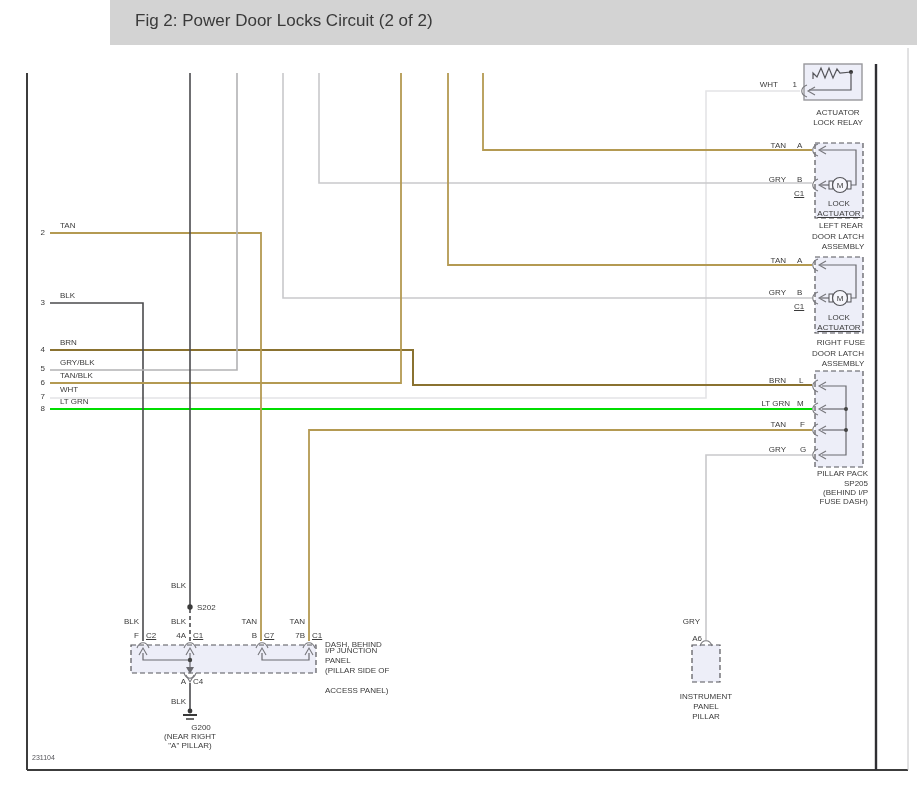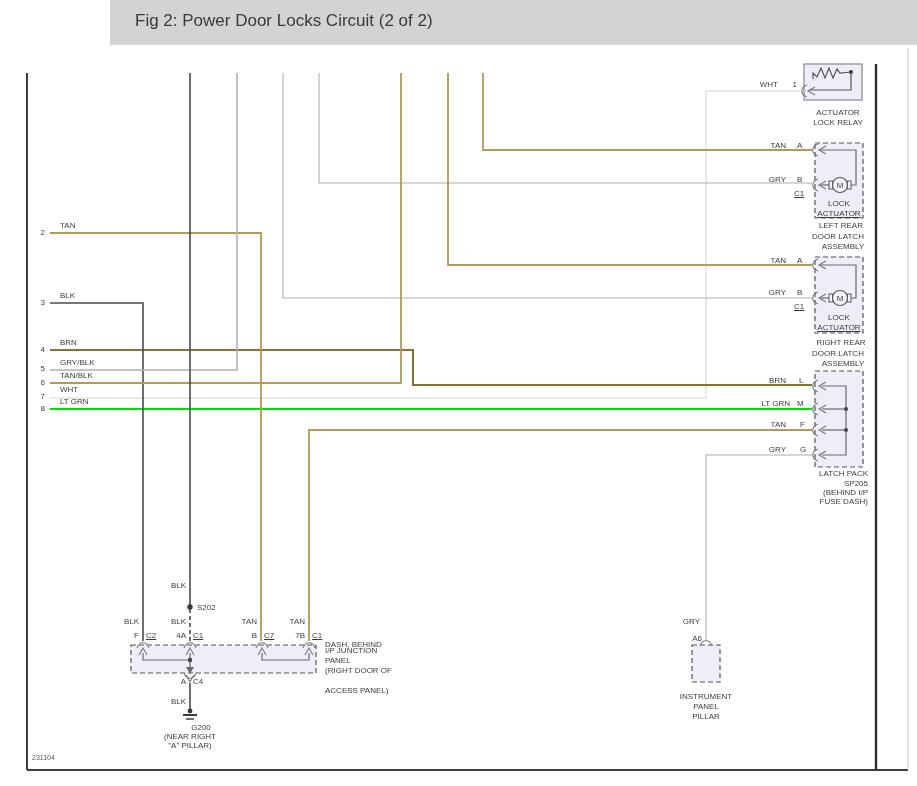--- a/index.html
+++ b/index.html
@@ -158,33 +158,33 @@
   <div class="lbl c" style="left:843px;top:242px">ASSEMBLY</div>
 
   <div class="lbl r" style="left:786px;top:256px">TAN</div>
   <div class="lbl" style="left:797px;top:256px">A</div>
   <div class="lbl r" style="left:786px;top:288px">GRY</div>
   <div class="lbl" style="left:797px;top:288px">B</div>
   <div class="lbl u" style="left:794px;top:302px">C1</div>
   <div class="lbl c" style="left:840px;top:294px">M</div>
   <div class="lbl c" style="left:839px;top:313px">LOCK</div>
   <div class="lbl c u" style="left:839px;top:323px">ACTUATOR</div>
-  <div class="lbl c" style="left:841px;top:338px">RIGHT REAR</div>
+  <div class="lbl c" style="left:841px;top:338px">RIGHT FUSE</div>
   <div class="lbl c" style="left:838px;top:349px">DOOR LATCH</div>
   <div class="lbl c" style="left:843px;top:359px">ASSEMBLY</div>
 
   <div class="lbl r" style="left:786px;top:376px">BRN</div>
   <div class="lbl" style="left:799px;top:376px">L</div>
   <div class="lbl r" style="left:790px;top:399px">LT GRN</div>
   <div class="lbl" style="left:797px;top:399px">M</div>
   <div class="lbl r" style="left:786px;top:420px">TAN</div>
   <div class="lbl" style="left:800px;top:420px">F</div>
   <div class="lbl r" style="left:786px;top:445px">GRY</div>
   <div class="lbl" style="left:800px;top:445px">G</div>
-  <div class="lbl r" style="left:868px;top:469px">LATCH PACK</div>
+  <div class="lbl r" style="left:868px;top:469px">PILLAR PACK</div>
   <div class="lbl r" style="left:868px;top:479px">SP205</div>
   <div class="lbl r" style="left:868px;top:488px">(BEHIND I/P</div>
   <div class="lbl r" style="left:868px;top:497px">FUSE DASH)</div>
 
   <div class="lbl r" style="left:186px;top:581px">BLK</div>
   <div class="lbl" style="left:197px;top:603px">S202</div>
 
   <div class="lbl r" style="left:139px;top:617px">BLK</div>
   <div class="lbl r" style="left:186px;top:617px">BLK</div>
   <div class="lbl r" style="left:257px;top:617px">TAN</div>
@@ -194,21 +194,21 @@
   <div class="lbl r" style="left:186px;top:631px">4A</div>
   <div class="lbl u" style="left:193px;top:631px">C1</div>
   <div class="lbl r" style="left:257px;top:631px">B</div>
   <div class="lbl u" style="left:264px;top:631px">C7</div>
   <div class="lbl r" style="left:305px;top:631px">7B</div>
   <div class="lbl u" style="left:312px;top:631px">C1</div>
   <div class="lbl r" style="left:186px;top:677px">A</div>
   <div class="lbl" style="left:193px;top:677px">C4</div>
   <div class="lbl" style="left:325px;top:646px">I/P JUNCTION</div>
   <div class="lbl" style="left:325px;top:656px">PANEL</div>
-  <div class="lbl" style="left:325px;top:666px">(RIGHT DOOR OF</div>
+  <div class="lbl" style="left:325px;top:666px">(PILLAR SIDE OF</div>
   <div class="lbl" style="left:325px;top:640px">DASH, BEHIND</div>
   <div class="lbl" style="left:325px;top:686px">ACCESS PANEL)</div>
 
   <div class="lbl r" style="left:186px;top:697px">BLK</div>
   <div class="lbl c" style="left:201px;top:723px">G200</div>
   <div class="lbl c" style="left:190px;top:732px">(NEAR RIGHT</div>
   <div class="lbl c" style="left:190px;top:741px">"A" PILLAR)</div>
 
   <div class="lbl r" style="left:700px;top:617px">GRY</div>
   <div class="lbl r" style="left:702px;top:634px">A6</div>

